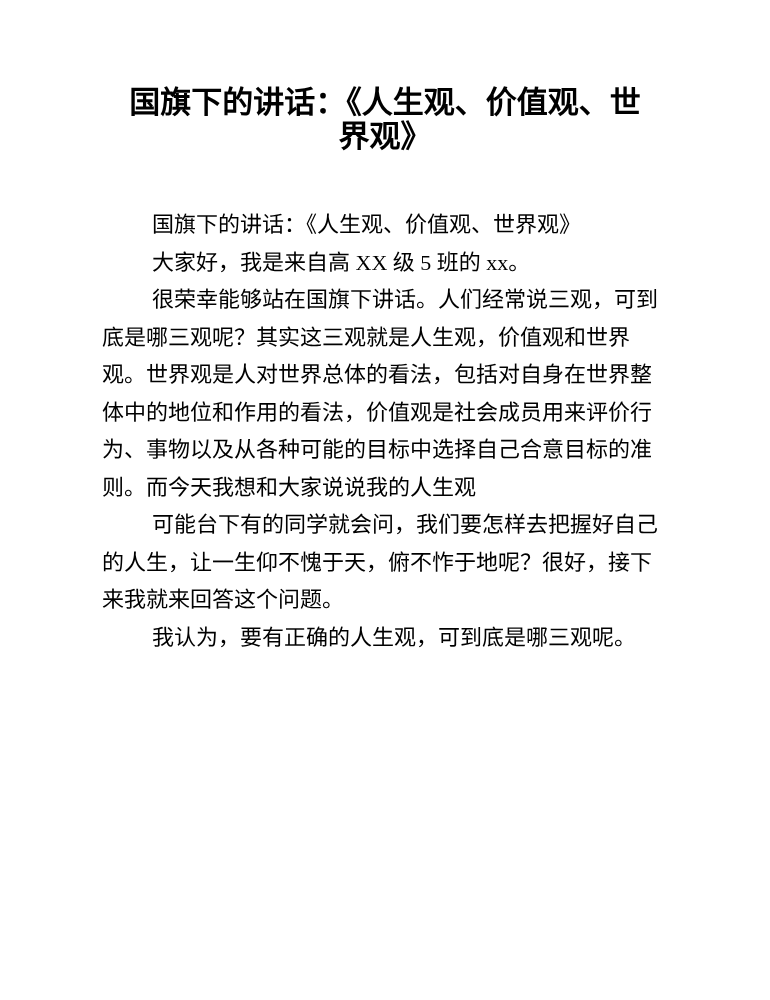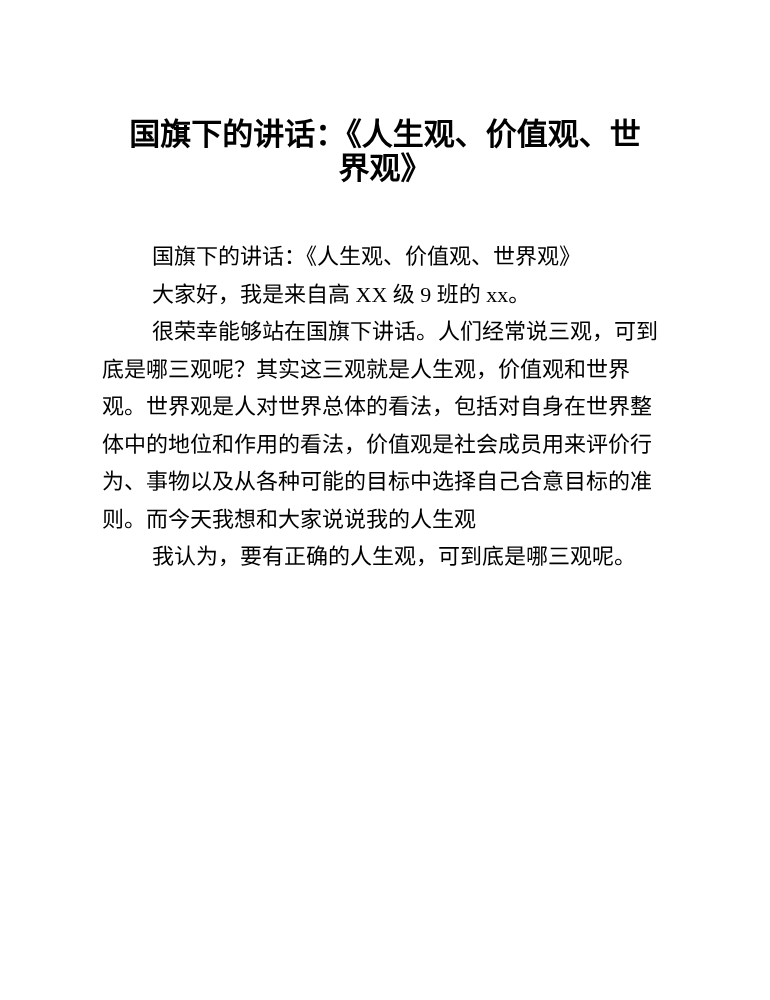--- a/index.html
+++ b/index.html
@@ -8,21 +8,21 @@
     background: #ffffff;
   }
   .page {
     position: relative;
     width: 770px;
     height: 1000px;
     margin: 0;
     background: #ffffff;
     overflow: hidden;
     box-sizing: border-box;
-    padding-top: 118px;
+    padding-top: 86px;
     font-family: "Liberation Serif", "DejaVu Serif", serif;
     color: #000000;
   }
   .doc-title {
     width: 540px;
     margin: 0 auto;
     font-size: 31px;
     line-height: 34px;
     font-weight: bold;
     text-align: center;
@@ -43,17 +43,18 @@
     line-break: strict;
   }
 </style>
 </head>
 <body style="background: rgb(255, 255, 255);">
 
 <div class="page" style="background: rgb(255, 255, 255); color: rgb(0, 0, 0);">
   <h1 class="doc-title">国旗下的讲话：《人生观、价值观、世界观》</h1>
   <div class="doc-body">
       <p class="para">国旗下的讲话：《人生观、价值观、世界观》</p>
-      <p class="para">大家好，我是来自高 XX 级 9 班的 xx。</p>
+      <p class="para">大家好，我是来自高 XX 级 5 班的 xx。</p>
       <p class="para">很荣幸能够站在国旗下讲话。人们经常说三观，可到底是哪三观呢？其实这三观就是人生观，价值观和世界观。世界观是人对世界总体的看法，包括对自身在世界整体中的地位和作用的看法，价值观是社会成员用来评价行为、事物以及从各种可能的目标中选择自己合意目标的准则。而今天我想和大家说说我的人生观</p>
+      <p class="para">可能台下有的同学就会问，我们要怎样去把握好自己的人生，让一生仰不愧于天，俯不怍于地呢？很好，接下来我就来回答这个问题。</p>
       <p class="para">我认为，要有正确的人生观，可到底是哪三观呢。</p>
     </div>
 </div>
 
 </body></html>

